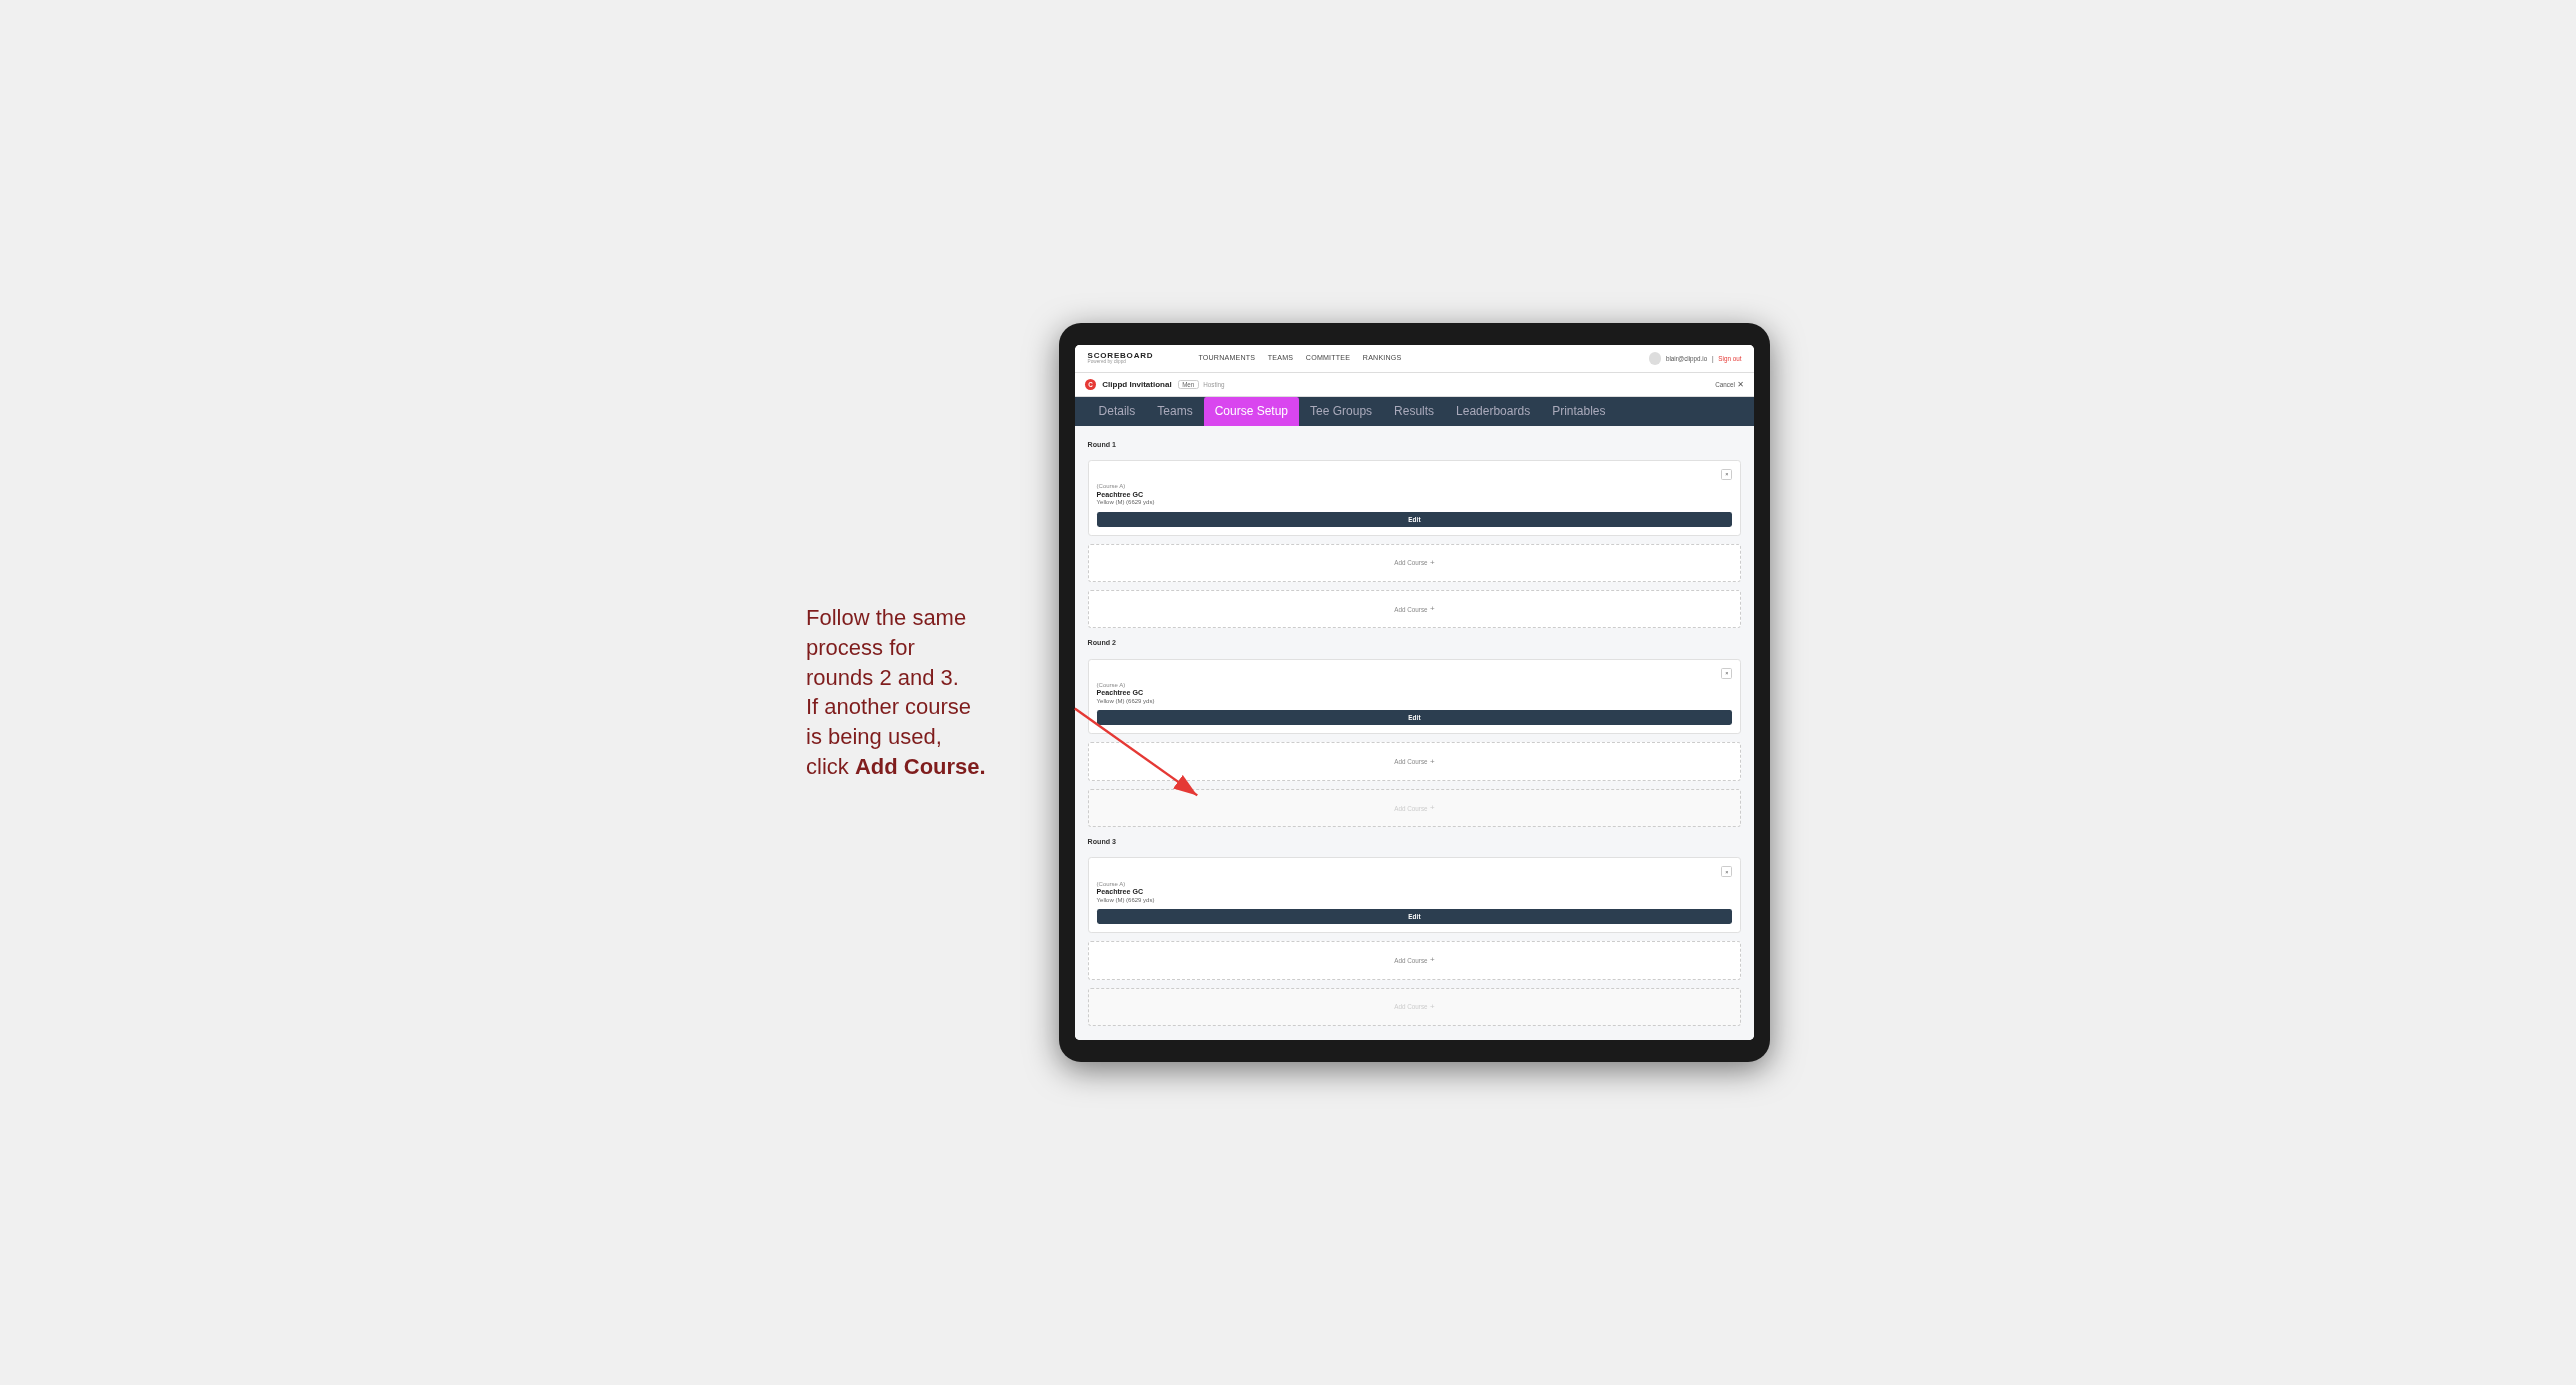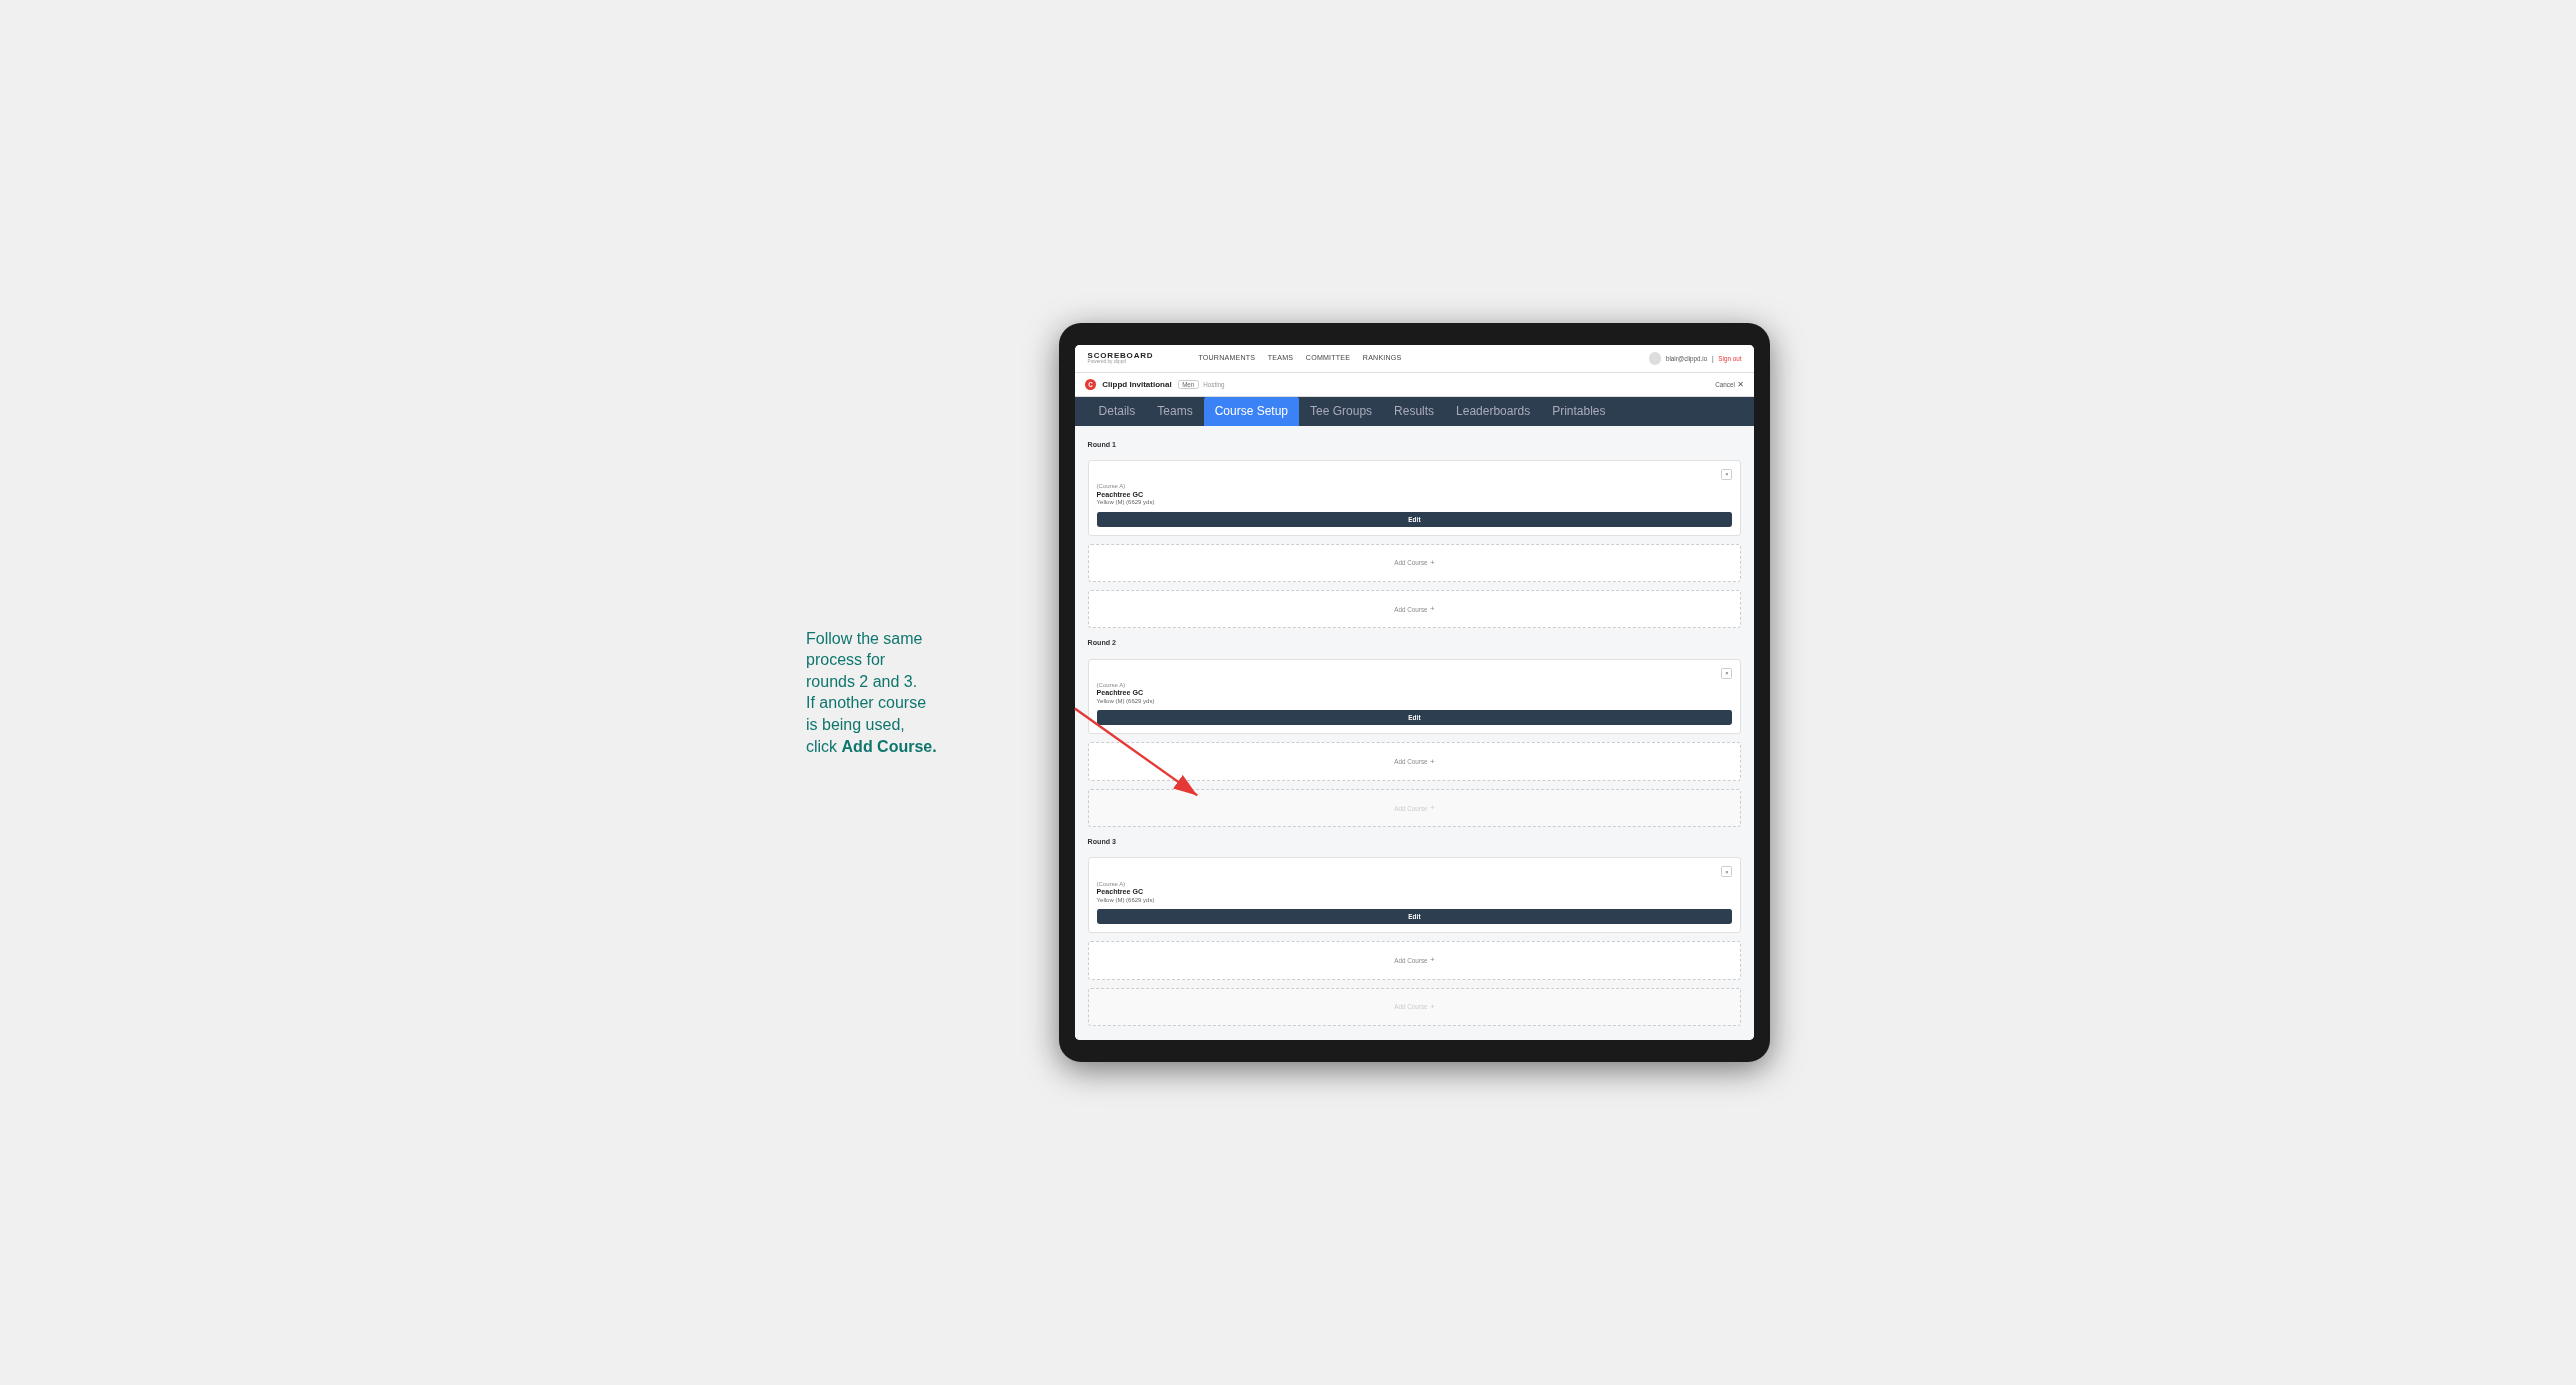--- a/index.html
+++ b/index.html
@@ -16,23 +16,23 @@
     .outer-wrapper {
       display: flex;
       align-items: center;
       justify-content: center;
       width: 100%;
       max-width: 1106px;
     }
 
     .instruction-text {
       flex: 0 0 221px;
-      font-size: 16px;
+      font-size: 22px;
       line-height: 1.35;
-      color: #0f766e;
+      color: #7f1d1d;
       margin-right: 32px;
     }
     .instruction-text strong {
       font-weight: 900;
       text-align: center;
     }
 
     
     .tablet-device {
       flex: 1;
@@ -167,21 +167,21 @@
     }
     .tab-item {
       padding: 7.1px 11px;
       font-size: 12px;
       color: #aab;
       cursor: pointer;
       border-bottom: 1.6px solid transparent;
     }
     .tab-item.active {
       color: #fff;
-      background: #3b82f6;
+      background: #d946ef;
       border-radius: 2.4px 2.4px 0 0;
     }
 
     
     .main-content {
       background: #f5f6f8;
       padding: 14.2px 12.6px;
       min-height: 300px;
     }
 

